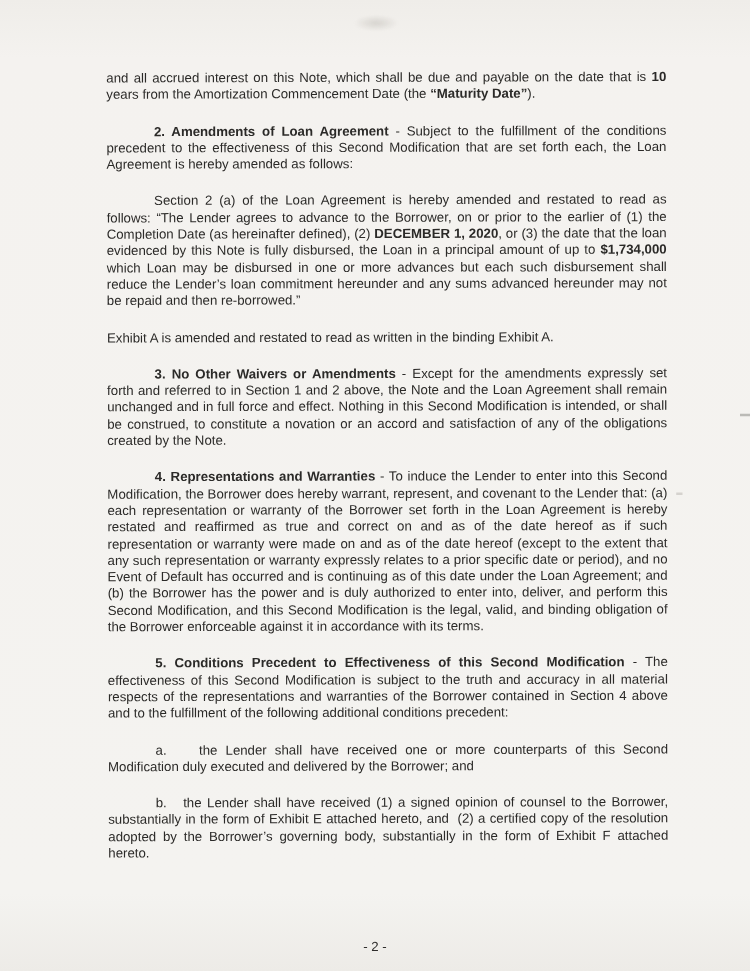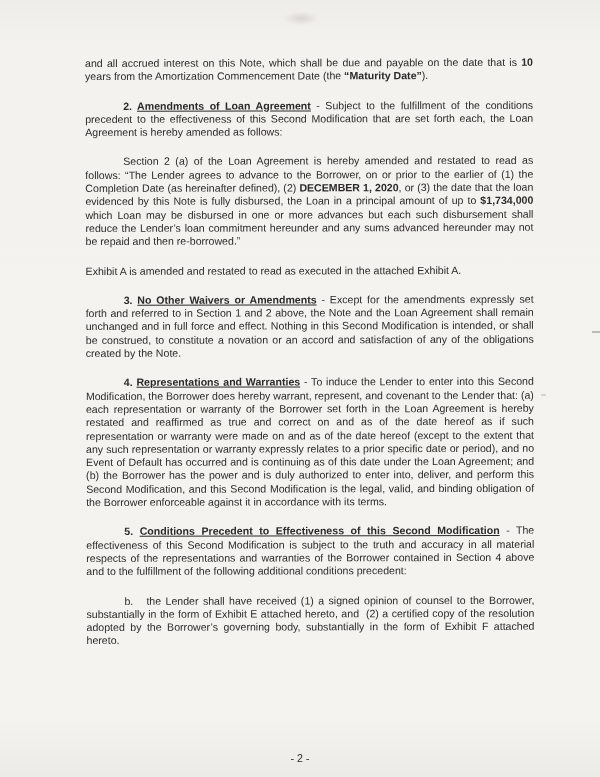--- a/index.html
+++ b/index.html
@@ -20,21 +20,21 @@
     top: 57px; left: 85px; width: 448px;
     font-size: 10.6px;
     line-height: 13.3px;
     text-align: justify;
     transform: rotate(-0.15deg);
     transform-origin: top left;
   }
   .para { margin: 0 0 16px 0; }
   .para.indent { text-indent: 38px; }
   .b { font-weight: bold; }
-  .u { text-decoration: underline; }
+  .u { }
   .footer {
     position: absolute;
     bottom: 13px; left: 0; width: 100%;
     text-align: center;
     font-size: 10.6px;
     color: #2e2d2b;
   }
   .smudge {
     position: absolute; top: 12px; left: 283px; width: 36px; height: 13px;
     background: radial-gradient(ellipse at center, rgba(125,120,110,0.22), rgba(125,120,110,0) 70%);
@@ -54,21 +54,22 @@
 
 <div class="page">
   <div class="smudge"></div>
   <div class="edge-mark-1"></div>
   <div class="edge-mark-2"></div>
 
   <div class="content">
       <p class="para"><span>and all accrued interest on this Note, which shall be due and payable on the date that is </span><span class="b">10</span><span> years from the Amortization Commencement Date (the </span><span class="b">“Maturity Date”</span><span>).</span></p>
       <p class="para indent"><span class="b">2. </span><span class="b u">Amendments of Loan Agreement</span><span> - Subject to the fulfillment of the conditions precedent to the effectiveness of this Second Modification that are set forth each, the Loan Agreement is hereby amended as follows:</span></p>
       <p class="para indent"><span>Section 2 (a) of the Loan Agreement is hereby amended and restated to read as follows: “The Lender agrees to advance to the Borrower, on or prior to the earlier of (1) the Completion Date (as hereinafter defined), (2) </span><span class="b">DECEMBER 1, 2020</span><span>, or (3) the date that the loan evidenced by this Note is fully disbursed, the Loan in a principal amount of up to </span><span class="b">$1,734,000</span><span> which Loan may be disbursed in one or more advances but each such disbursement shall reduce the Lender’s loan commitment hereunder and any sums advanced hereunder may not be repaid and then re-borrowed.”</span></p>
-      <p class="para"><span>Exhibit A is amended and restated to read as executed in the attached Exhibit A.</span></p>
+      <p class="para"><span>Exhibit A is amended and restated to read as written in the binding Exhibit A.</span></p>
       <p class="para indent"><span class="b">3. </span><span class="b u">No Other Waivers or Amendments</span><span> - Except for the amendments expressly set forth and referred to in Section 1 and 2 above, the Note and the Loan Agreement shall remain unchanged and in full force and effect. Nothing in this Second Modification is intended, or shall be construed, to constitute a novation or an accord and satisfaction of any of the obligations created by the Note.</span></p>
       <p class="para indent"><span class="b">4. </span><span class="b u">Representations and Warranties</span><span> - To induce the Lender to enter into this Second Modification, the Borrower does hereby warrant, represent, and covenant to the Lender that: (a) each representation or warranty of the Borrower set forth in the Loan Agreement is hereby restated and reaffirmed as true and correct on and as of the date hereof as if such representation or warranty were made on and as of the date hereof (except to the extent that any such representation or warranty expressly relates to a prior specific date or period), and no Event of Default has occurred and is continuing as of this date under the Loan Agreement; and (b) the Borrower has the power and is duly authorized to enter into, deliver, and perform this Second Modification, and this Second Modification is the legal, valid, and binding obligation of the Borrower enforceable against it in accordance with its terms.</span></p>
       <p class="para indent"><span class="b">5. </span><span class="b u">Conditions Precedent to Effectiveness of this Second Modification</span><span> - The effectiveness of this Second Modification is subject to the truth and accuracy in all material respects of the representations and warranties of the Borrower contained in Section 4 above and to the fulfillment of the following additional conditions precedent:</span></p>
+      <p class="para indent"><span>a.&nbsp;&nbsp;&nbsp;&nbsp;the Lender shall have received one or more counterparts of this Second Modification duly executed and delivered by the Borrower; and</span></p>
       <p class="para indent"><span>b.&nbsp;&nbsp;&nbsp;the Lender shall have received (1) a signed opinion of counsel to the Borrower, substantially in the form of Exhibit E attached hereto, and&nbsp; (2) a certified copy of the resolution adopted by the Borrower’s governing body, substantially in the form of Exhibit F attached hereto.</span></p>
     </div>
 
   <div class="footer">- 2 -</div>
 </div>
 
 </body></html>

